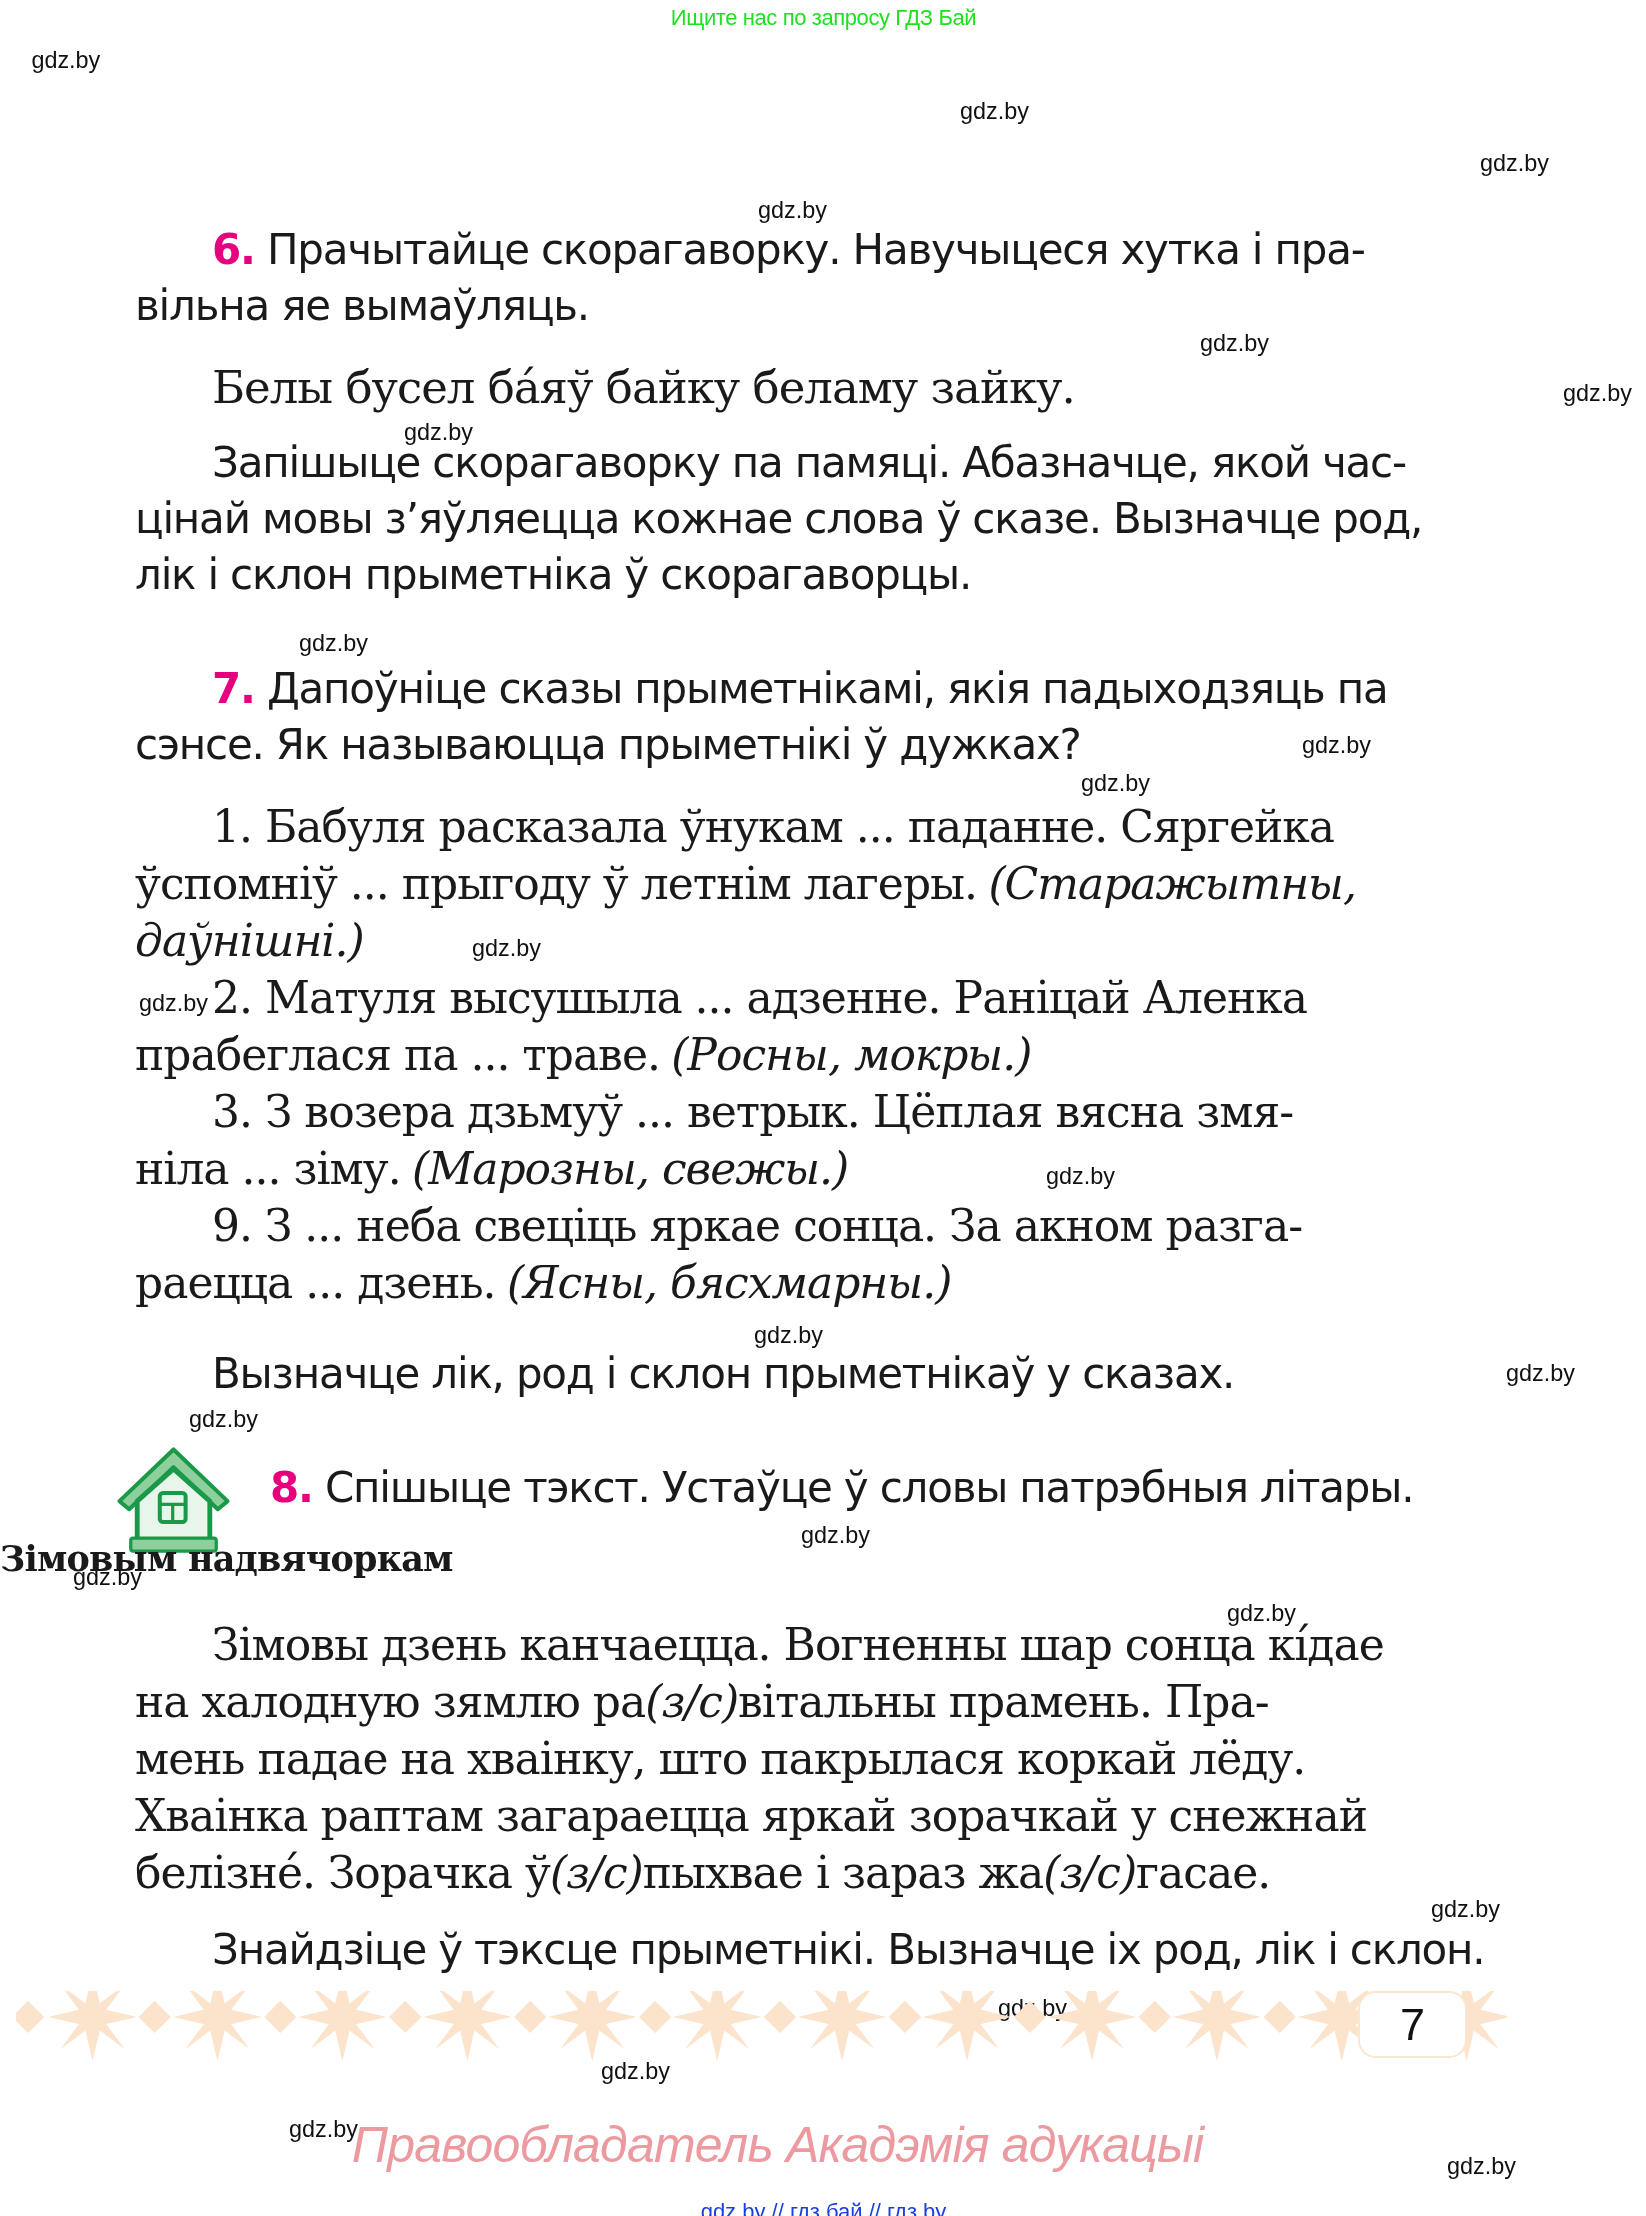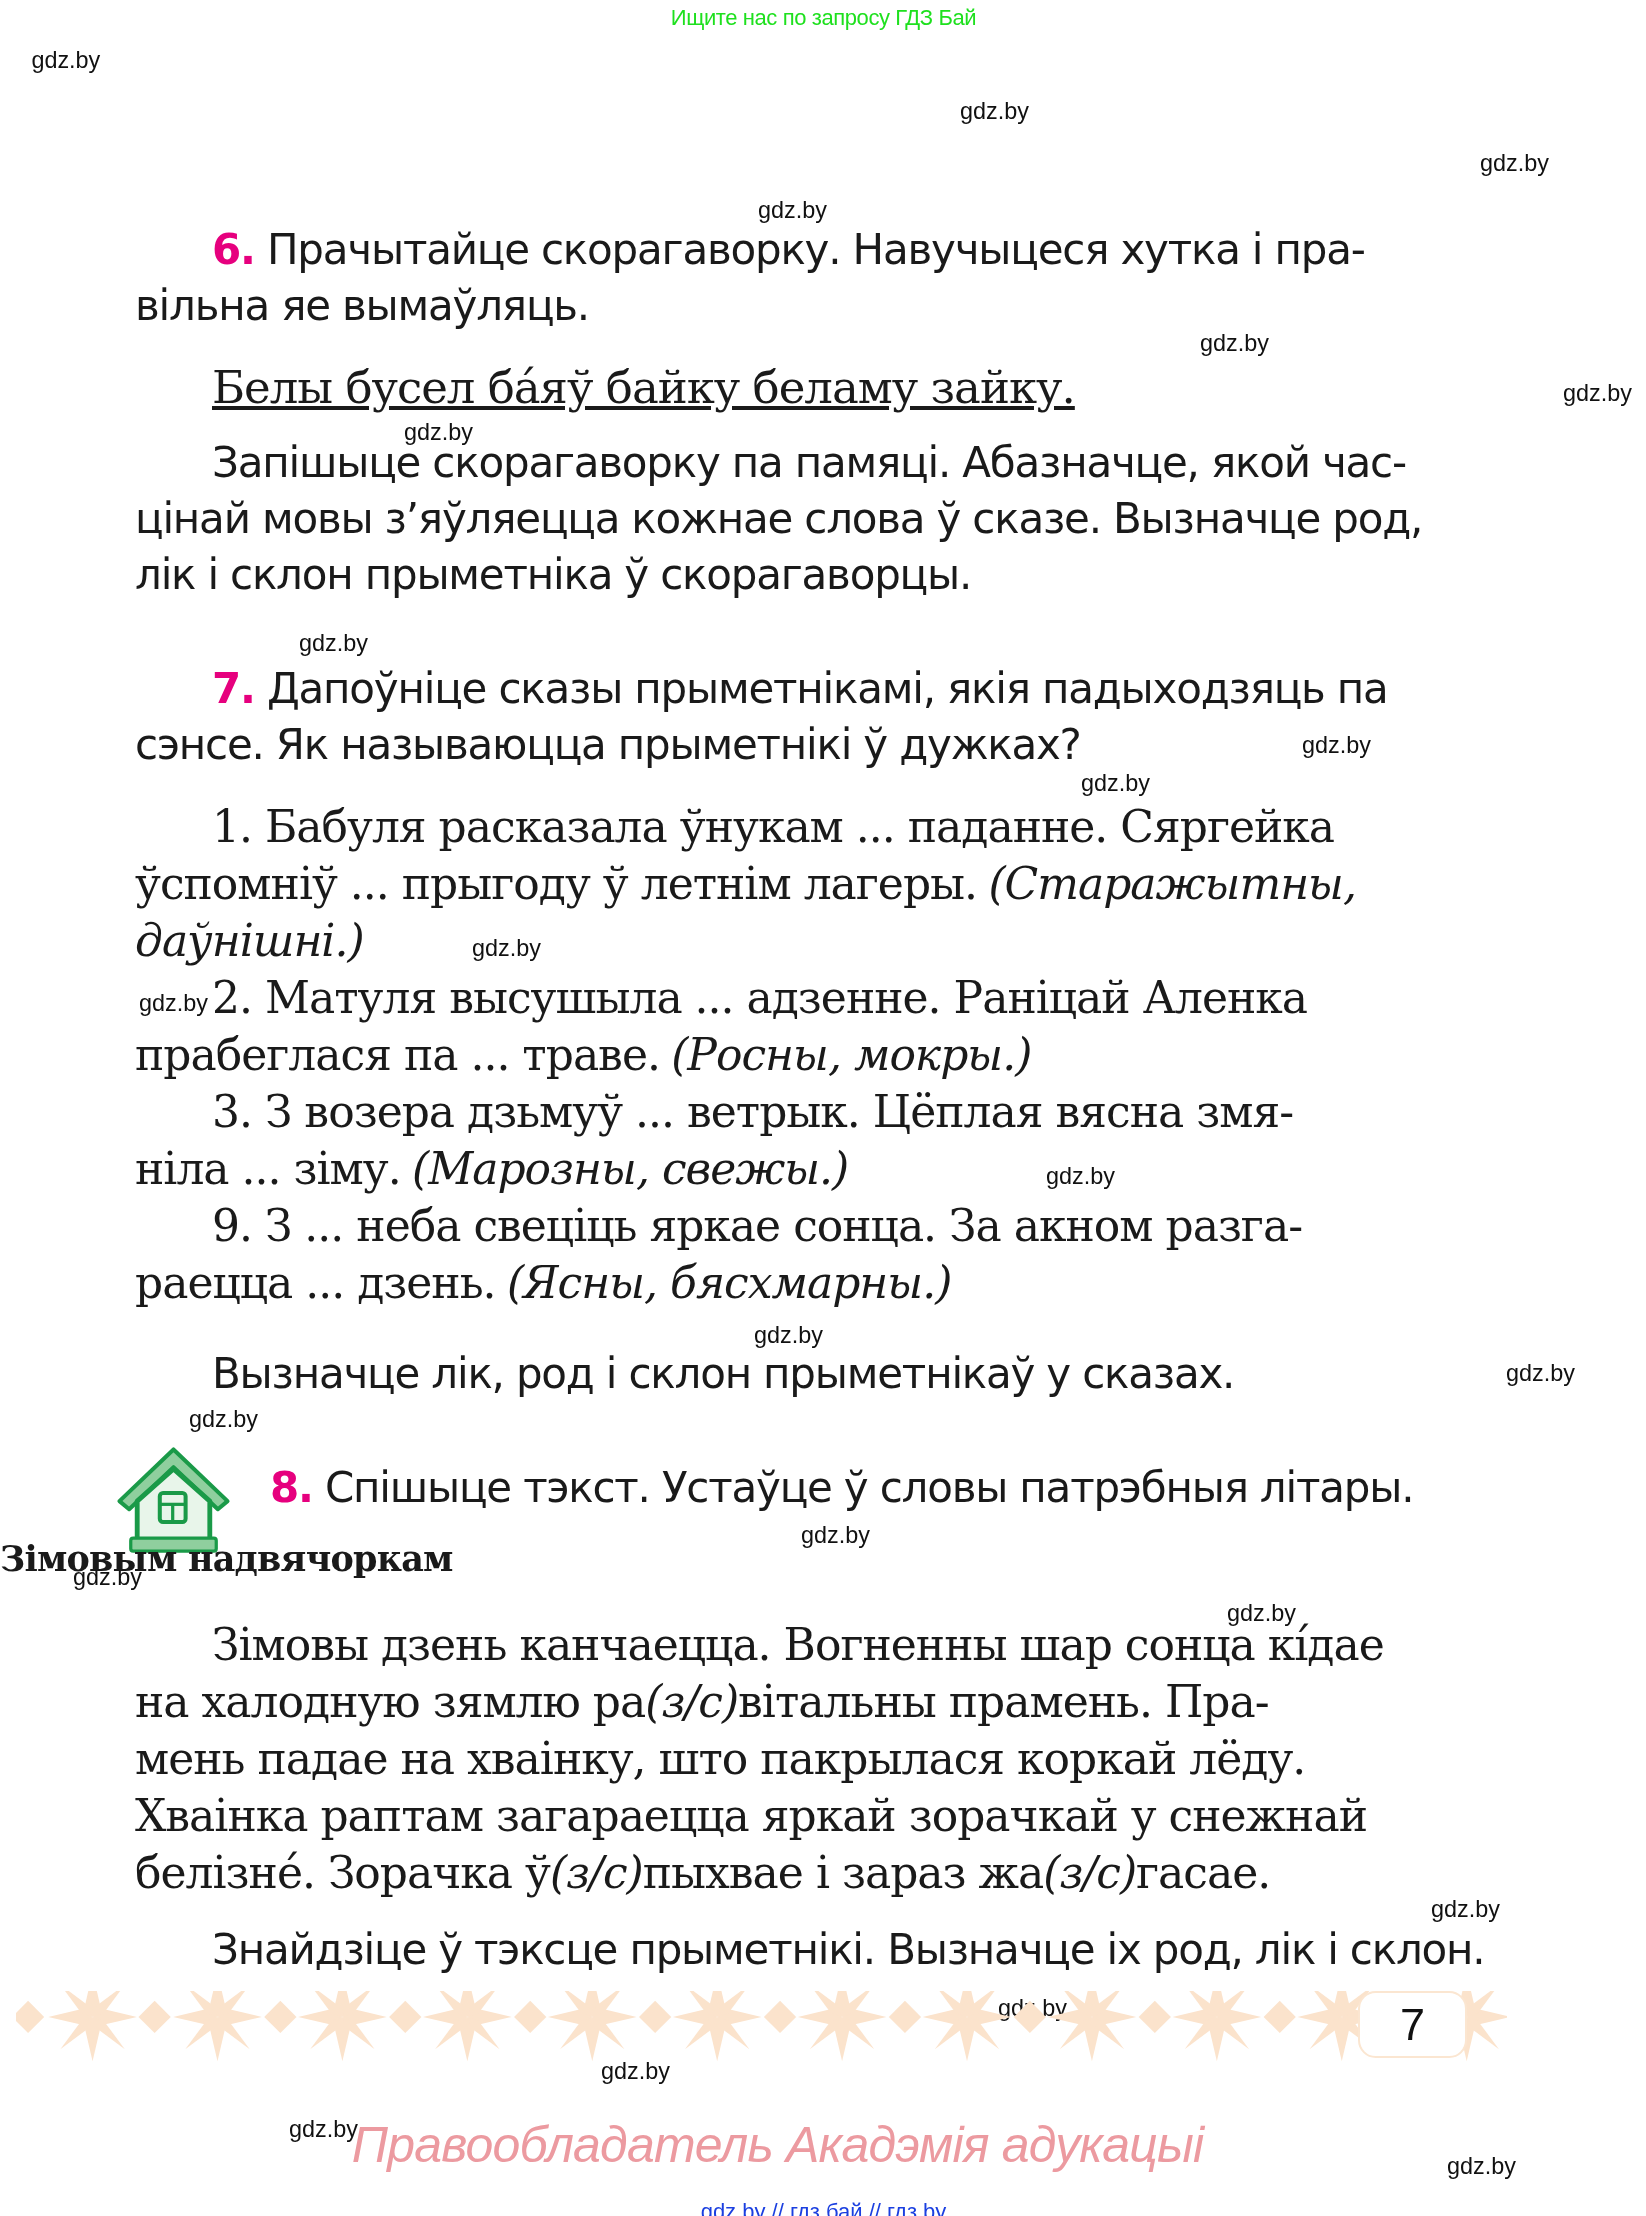--- a/index.html
+++ b/index.html
@@ -55,21 +55,21 @@
 
 <div class="block sans" style="top:222px">
   <div class="line indent">
     <span><span class="num">6.</span> <span>Прачытайце скорагаворку. Навучыцеся хутка і пра-</span></span>
   </div>
   <div class="line left">
       <span>вільна яе вымаўляць.</span>
     </div>
 </div>
 
-<div class="block serif" style="top:359px;text-decoration:underline;">
+<div class="block serif" style="top:359px;">
   <div class="line left indent" style="font-size:45px">
       <span>Белы бусел ба́яў байку беламу зайку.</span>
     </div>
 </div>
 
 <div class="block sans" style="top:435px">
   <div class="line left indent">
       <span>Запішыце скорагаворку па памяці. Абазначце, якой час-</span>
     </div>
   <div class="line left">

